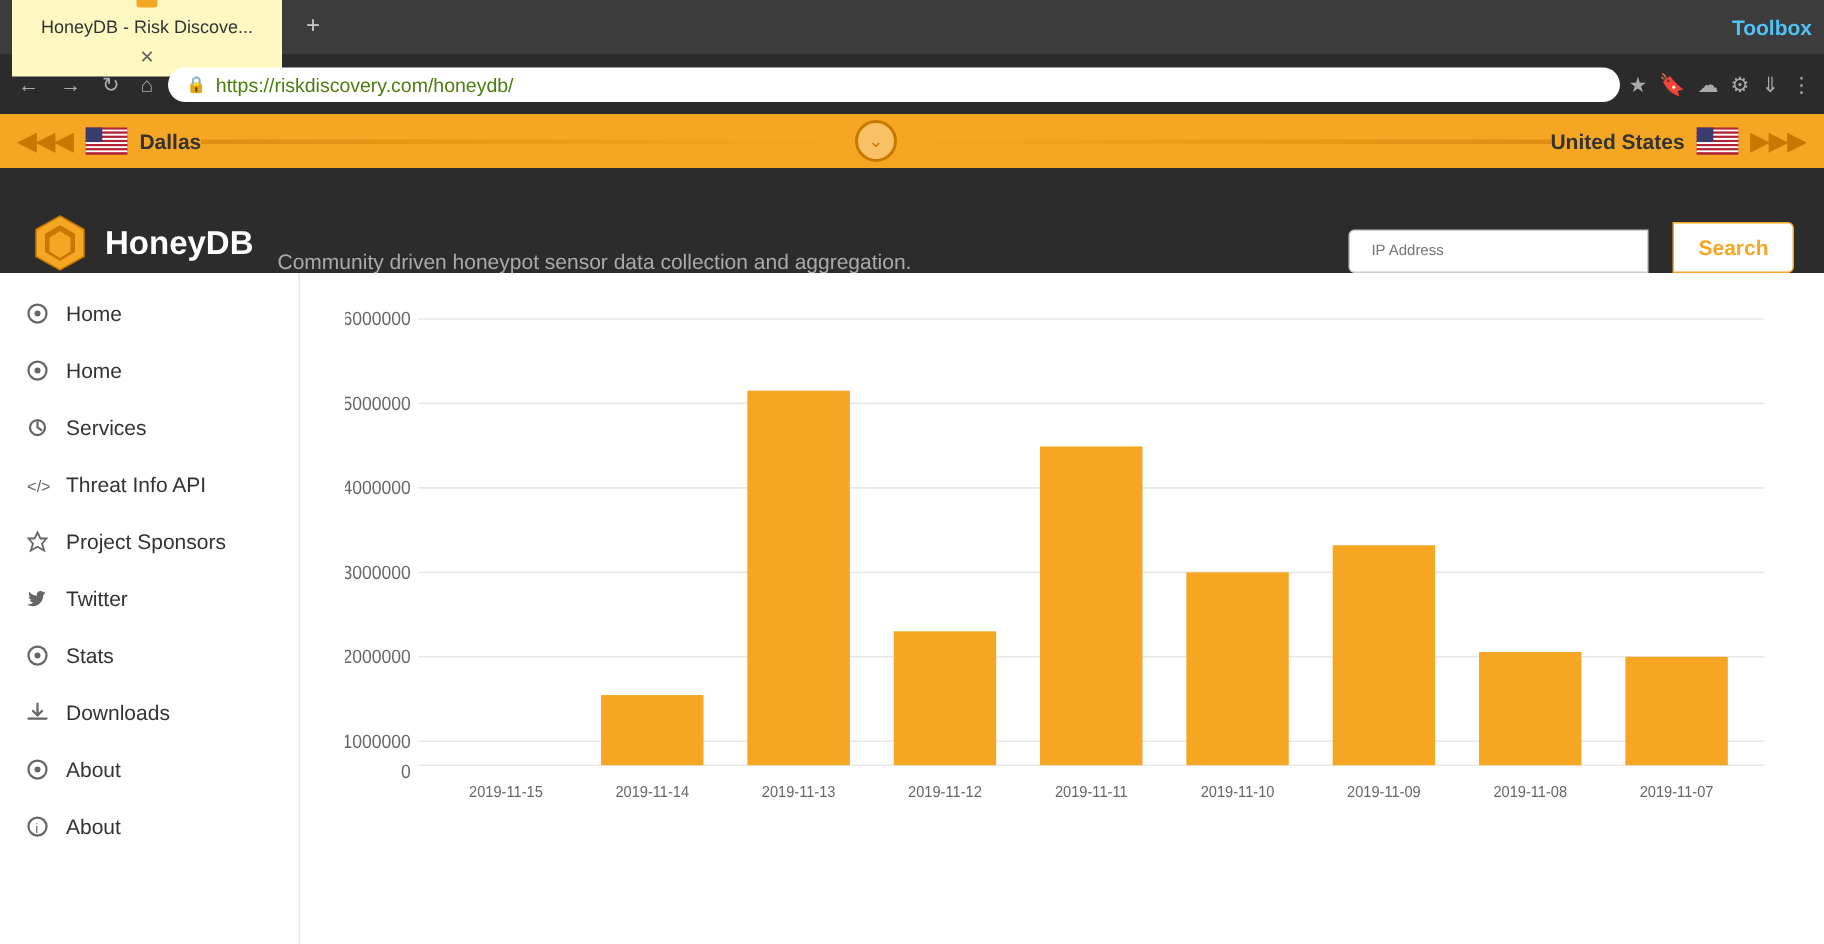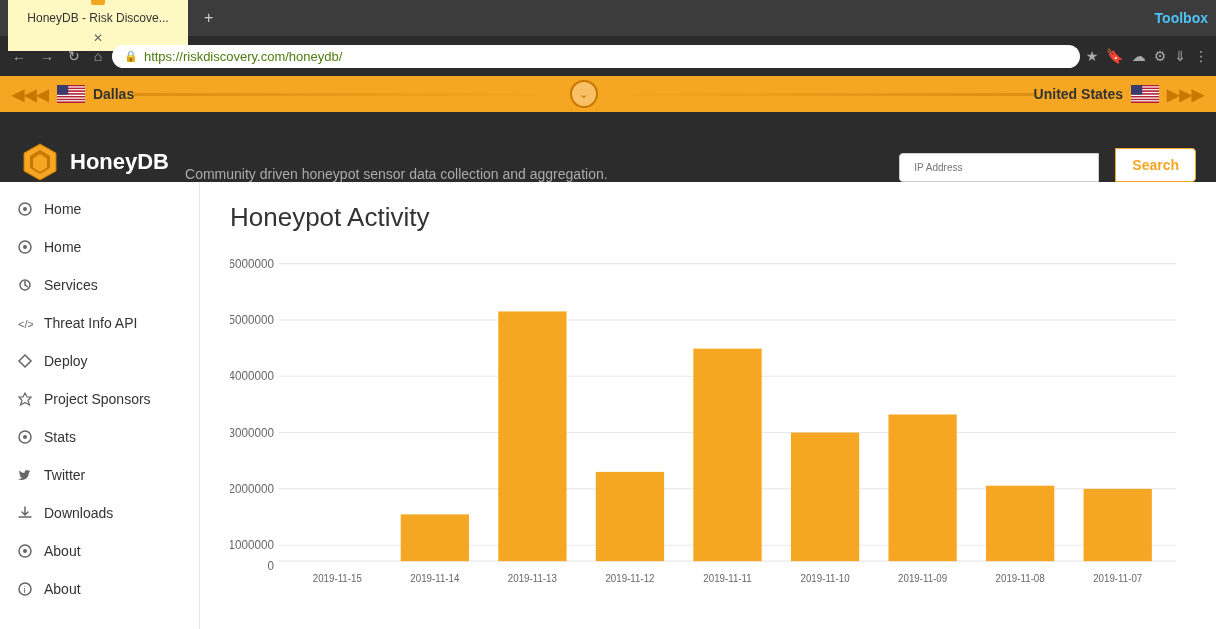--- a/index.html
+++ b/index.html
@@ -188,53 +188,45 @@
       <span class="sidebar-icon">
         <svg width="16" height="16" viewBox="0 0 16 16">
             <text x="1" y="13" font-size="11" fill="#666">&lt;/&gt;</text>
           </svg>
       </span>
       <span>Threat Info API</span>
     </a>
     <a class="sidebar-item">
       <span class="sidebar-icon">
         <svg width="16" height="16" viewBox="0 0 16 16">
-            <polygon points="8,2 14,8 8,14 2,8" fill="none" stroke="#666" stroke-width="1.5"></polygon>
-          </svg>
-      </span>
-      <span>Deploy</span>
-    </a>
-    <a class="sidebar-item">
-      <span class="sidebar-icon">
-        <svg width="16" height="16" viewBox="0 0 16 16">
             <polygon points="8,2 10,6 14,6 11,9.5 12.5,14 8,11.5 3.5,14 5,9.5 2,6 6,6" fill="none" stroke="#666" stroke-width="1.2"></polygon>
           </svg>
       </span>
       <span>Project Sponsors</span>
     </a>
     <a class="sidebar-item">
       <span class="sidebar-icon">
         <svg width="16" height="16" viewBox="0 0 16 16">
+            <path d="M14 4s-1 .5-1.5.5c.7-.5 1-1.2 1-1.2s-.8.4-1.5.6C11.4 3.3 10.7 3 10 3c-1.4 0-2.5 1.1-2.5 2.5 0 .2 0 .4.1.6C5.3 6 3.6 5 2.5 3.5c-.2.4-.3.8-.3 1.3 0 .9.4 1.6 1.1 2.1-.4 0-.8-.1-1.1-.3 0 1.1.8 2.1 1.9 2.3-.2.1-.5.1-.7.1h-.5c.3 1 1.2 1.7 2.3 1.7-1 .8-2.3 1.3-3.7 1.3H1c1.1.7 2.4 1.1 3.8 1.1 4.5 0 7-3.7 7-7v-.3c.5-.4.9-.8 1.2-1.3z" fill="#666"></path>
+          </svg>
+      </span>
+      <span>Twitter</span>
+    </a>
+    <a class="sidebar-item">
+      <span class="sidebar-icon">
+        <svg width="16" height="16" viewBox="0 0 16 16">
             <circle cx="8" cy="8" r="6" fill="none" stroke="#666" stroke-width="1.5"></circle>
             <circle cx="8" cy="8" r="2" fill="#666"></circle>
           </svg>
       </span>
       <span>Stats</span>
     </a>
     <a class="sidebar-item">
       <span class="sidebar-icon">
         <svg width="16" height="16" viewBox="0 0 16 16">
-            <path d="M14 4s-1 .5-1.5.5c.7-.5 1-1.2 1-1.2s-.8.4-1.5.6C11.4 3.3 10.7 3 10 3c-1.4 0-2.5 1.1-2.5 2.5 0 .2 0 .4.1.6C5.3 6 3.6 5 2.5 3.5c-.2.4-.3.8-.3 1.3 0 .9.4 1.6 1.1 2.1-.4 0-.8-.1-1.1-.3 0 1.1.8 2.1 1.9 2.3-.2.1-.5.1-.7.1h-.5c.3 1 1.2 1.7 2.3 1.7-1 .8-2.3 1.3-3.7 1.3H1c1.1.7 2.4 1.1 3.8 1.1 4.5 0 7-3.7 7-7v-.3c.5-.4.9-.8 1.2-1.3z" fill="#666"></path>
-          </svg>
-      </span>
-      <span>Twitter</span>
-    </a>
-    <a class="sidebar-item">
-      <span class="sidebar-icon">
-        <svg width="16" height="16" viewBox="0 0 16 16">
             <path d="M8 2v8M5 7l3 3 3-3M2 12h12" stroke="#666" stroke-width="1.5" fill="none" stroke-linecap="round"></path>
           </svg>
       </span>
       <span>Downloads</span>
     </a>
     <a class="sidebar-item">
       <span class="sidebar-icon">
         <svg width="16" height="16" viewBox="0 0 16 16">
             <circle cx="8" cy="8" r="6" fill="none" stroke="#666" stroke-width="1.5"></circle>
             <circle cx="8" cy="8" r="2" fill="#666"></circle>
@@ -247,21 +239,20 @@
         <svg width="16" height="16" viewBox="0 0 16 16">
             <circle cx="8" cy="8" r="6" fill="none" stroke="#666" stroke-width="1.5"></circle>
             <text x="6.5" y="12" font-size="9" fill="#666">i</text>
           </svg>
       </span>
       <span>About</span>
     </a>
   </nav>
 
   <main class="main-content">
-    <h1 class="page-title">Honeypot Activity</h1>
 
     <div class="chart-area">
       <svg class="chart-svg" viewBox="0 0 980 320" preserveAspectRatio="none">
 
         <line x1="50" y1="10" x2="970" y2="10" stroke="#e8e8e8" stroke-width="1"></line>
         <line x1="50" y1="63" x2="970" y2="63" stroke="#e8e8e8" stroke-width="1"></line>
         <line x1="50" y1="116" x2="970" y2="116" stroke="#e8e8e8" stroke-width="1"></line>
         <line x1="50" y1="169" x2="970" y2="169" stroke="#e8e8e8" stroke-width="1"></line>
         <line x1="50" y1="222" x2="970" y2="222" stroke="#e8e8e8" stroke-width="1"></line>
         <line x1="50" y1="275" x2="970" y2="275" stroke="#e8e8e8" stroke-width="1"></line>

